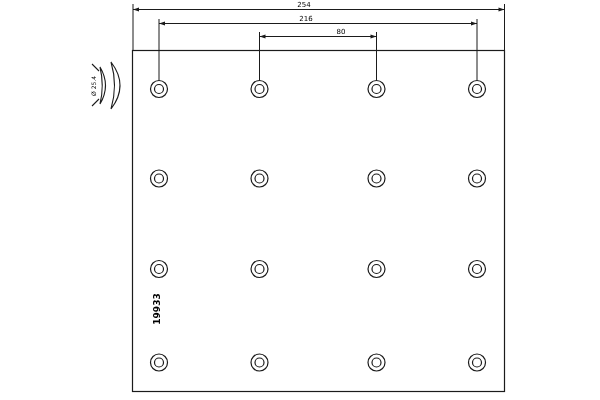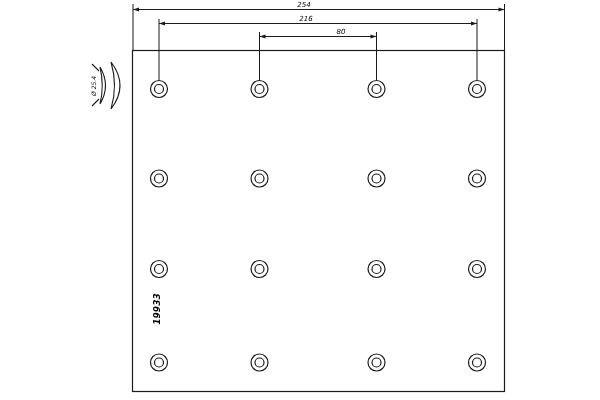--- a/index.html
+++ b/index.html
@@ -3,21 +3,20 @@
 <meta charset="utf-8">
 <style>
   html, body { margin: 0; padding: 0; background: #ffffff; }
   .page {
     position: relative;
     width: 600px;
     height: 400px;
     background: #ffffff;
     overflow: hidden;
     font-family: "DejaVu Sans", sans-serif;
-    font-style: italic;
   }
   svg text {
     font-family: "DejaVu Sans", "Liberation Sans", sans-serif;
     fill: #000000;
   }
   .dim-text { font-size: 7px; }
   .part-text { font-size: 9px; font-weight: bold; }
   .profile-text { font-size: 6px; }
 </style>
 </head>

